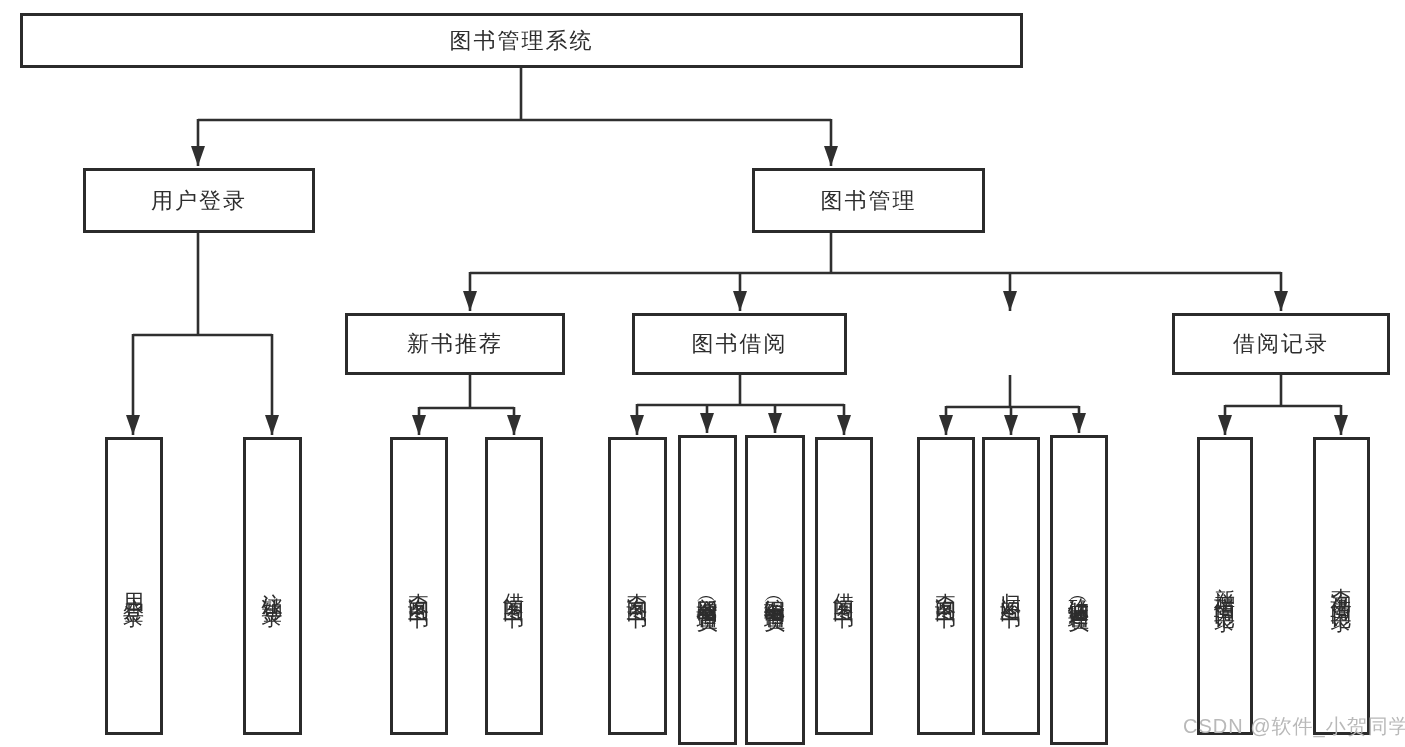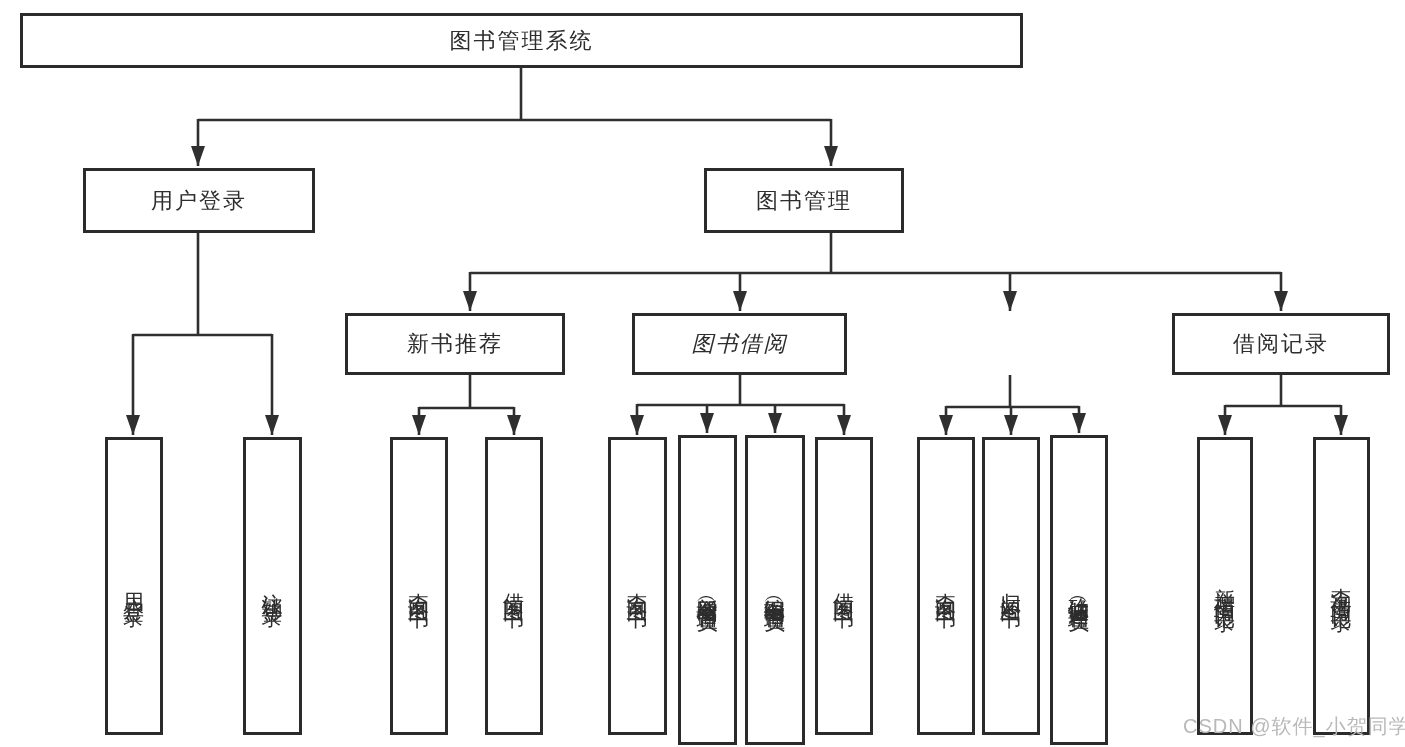--- a/index.html
+++ b/index.html
@@ -82,28 +82,28 @@
     </g>
   </svg>
 
   <div class="node hnode root" style="left:20px;top:13px;width:1003px;height:55px;">
     <span>图书管理系统</span>
   </div>
 
   <div class="node hnode" style="left:83px;top:168px;width:232px;height:65px;">
     <span>用户登录</span>
   </div>
-  <div class="node hnode" style="left:704px;top:168px;width:200px;height:65px;text-align:center;">
+  <div class="node hnode" style="left:752px;top:168px;width:233px;height:65px;text-align:center;">
     <span>图书管理</span>
   </div>
 
   <div class="node hnode" style="left:345px;top:313px;width:220px;height:62px;">
     <span>新书推荐</span>
   </div>
-  <div class="node hnode" style="left:632px;top:313px;width:215px;height:62px;font-style:italic;">
+  <div class="node hnode" style="left:632px;top:313px;width:215px;height:62px;">
     <span>图书借阅</span>
   </div>
   <div class="node hnode" style="left:1172px;top:313px;width:218px;height:62px;text-align:right;">
     <span>借阅记录</span>
   </div>
 
   <div class="node vnode" style="left:105px;top:437px;width:58px;height:298px;">
     <span>用户登录</span>
   </div>
   <div class="node vnode" style="left:243px;top:437px;width:59px;height:298px;">

